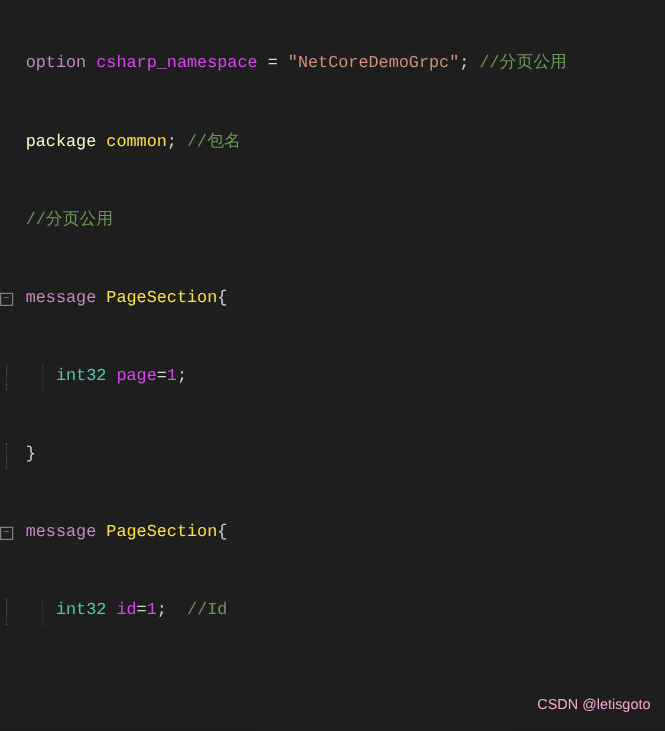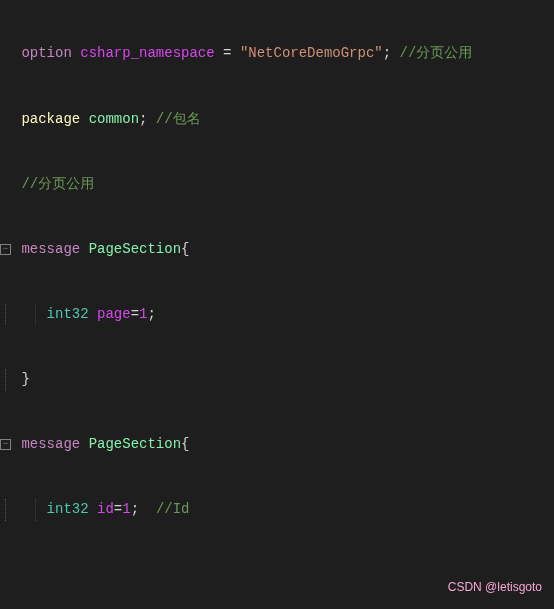--- a/index.html
+++ b/index.html
@@ -63,21 +63,21 @@
       bottom: 10px;
       right: 12px;
       color: #f9a8d4;
       font-size: 12px;
       font-family: Arial, sans-serif;
     }
     .kw-option { color: #c586c0; }
     .kw-package { color: #fef9c3; }
     .kw-message { color: #c586c0; }
     .type { color: #4ec9b0; font-family: Liberation Mono, monospace; }
-    .msg-name { color: #86efac; }
+    .msg-name { color: #fde047; }
     .string { color: #ce9178; }
     .comment { color: #6a9955; }
     .punct { color: #d4d4d4; }
     .brace { color: #d4d4d4; }
     .plain { color: #d946ef; }
     .eq { color: #d4d4d4; }
   </style>
 </head>
 <body>
 

